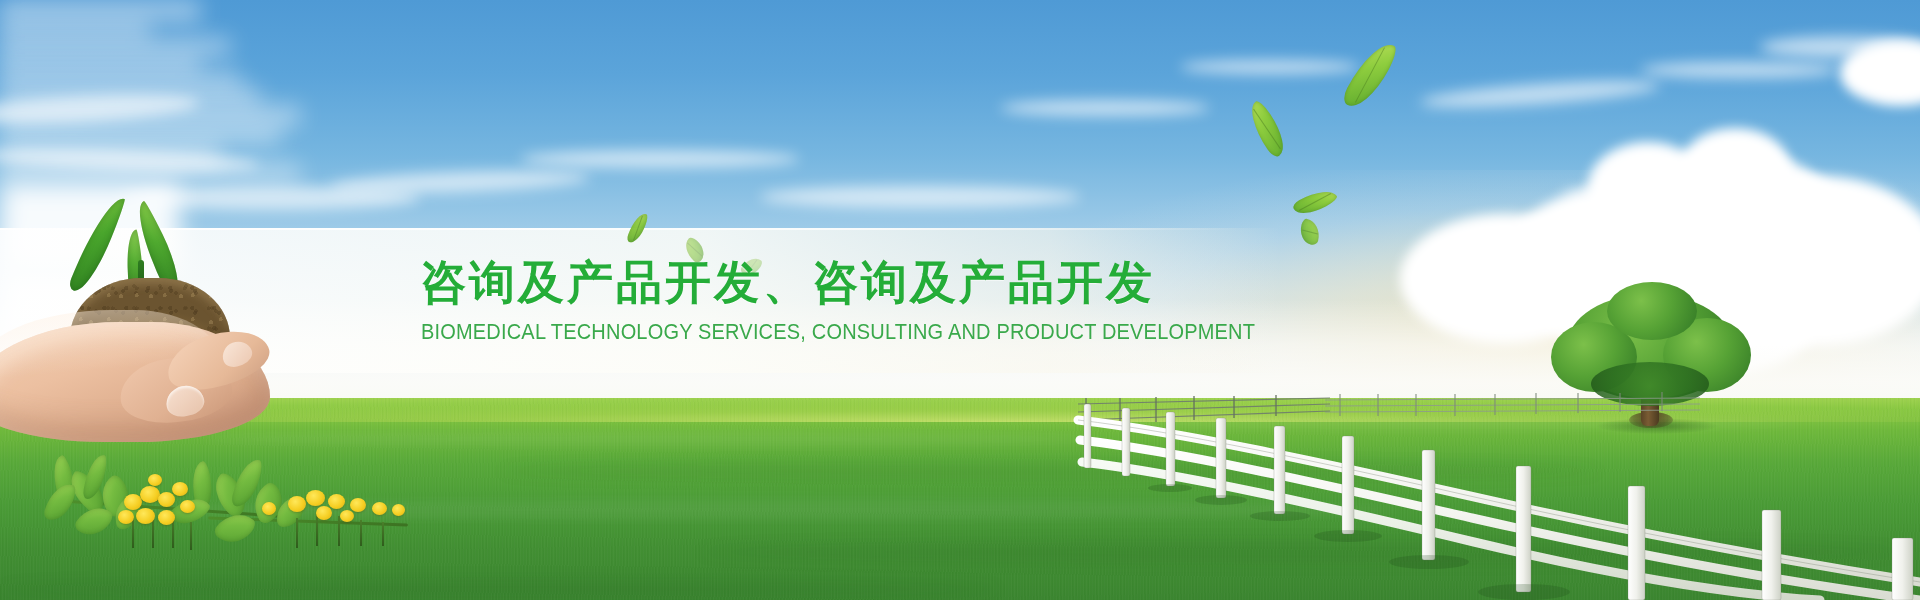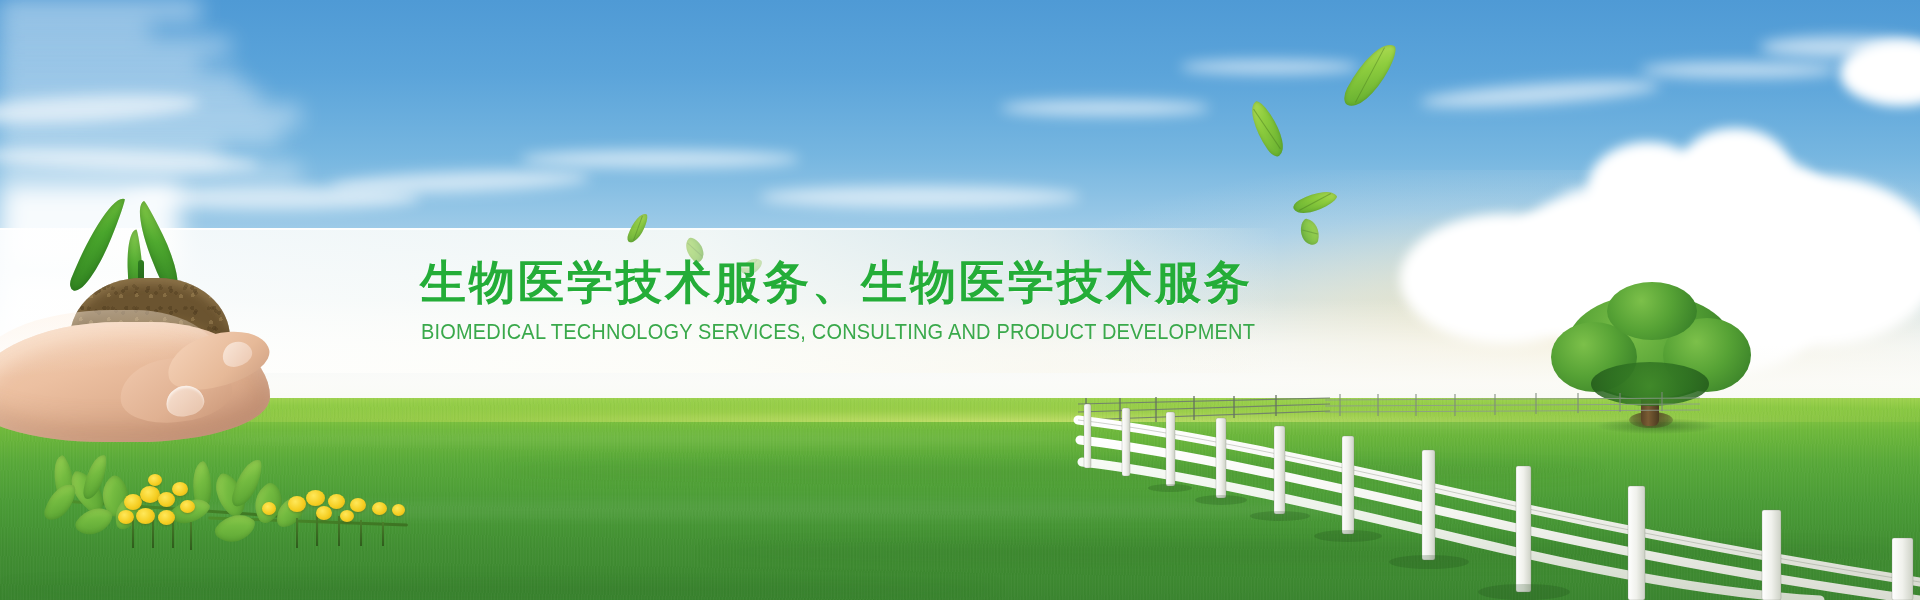--- a/index.html
+++ b/index.html
@@ -473,21 +473,21 @@
   <div class="text-band-top"></div>
 
   <div class="fleaf" style="left:1356px; top:38px;  width:28px; height:74px; transform:rotate(28deg);"></div>
   <div class="fleaf" style="left:1256px; top:100px; width:22px; height:58px; transform:rotate(-34deg);"></div>
   <div class="fleaf" style="left:1306px; top:180px; width:18px; height:44px; transform:rotate(62deg);"></div>
   <div class="fleaf" style="left:1298px; top:222px; width:24px; height:20px; transform:rotate(104deg); opacity:0.9;"></div>
   <div class="fleaf" style="left:631px;  top:212px; width:13px; height:32px; transform:rotate(20deg); opacity:0.95;"></div>
   <div class="fleaf" style="left:686px;  top:238px; width:17px; height:24px; transform:rotate(-48deg); opacity:0.55;"></div>
   <div class="fleaf" style="left:744px;  top:256px; width:15px; height:21px; transform:rotate(36deg); opacity:0.35;"></div>
 
-  <div class="headline">生物医学技术服务、生物医学技术服务</div>
+  <div class="headline">咨询及产品开发、咨询及产品开发</div>
   <div class="subhead">BIOMEDICAL TECHNOLOGY SERVICES, CONSULTING AND PRODUCT DEVELOPMENT</div>
 
   <div class="hand-group">
     <div class="blade b1"></div>
     <div class="blade b2"></div>
     <div class="blade b3"></div>
     <div class="sprout-stem"></div>
     <div class="soil"></div>
     <div class="soil-tex"></div>
     <div class="palm"></div>

